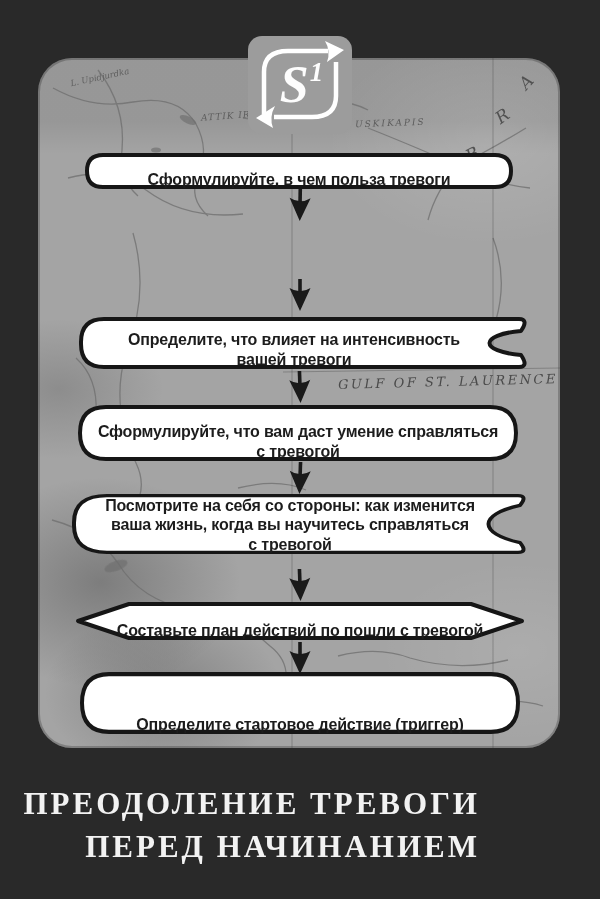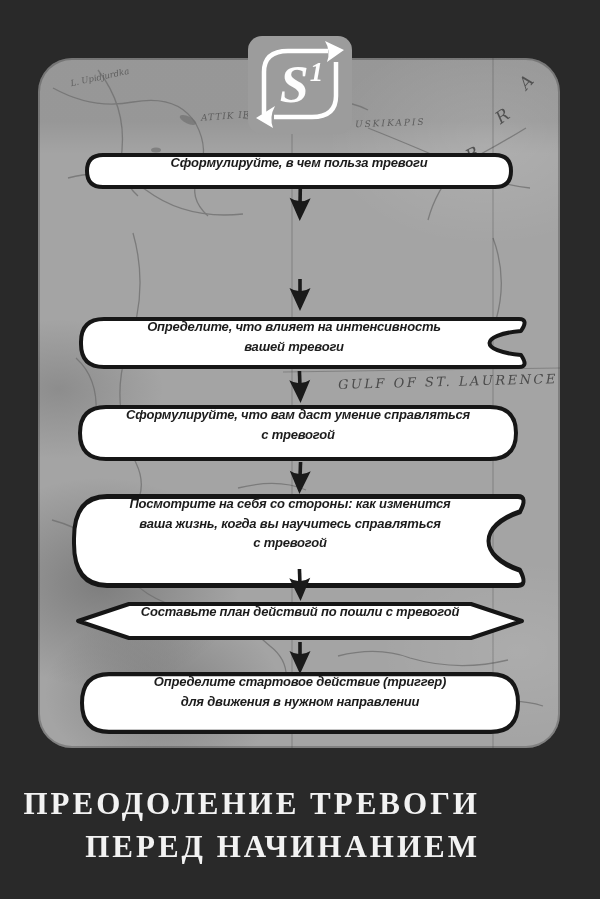--- a/index.html
+++ b/index.html
@@ -25,23 +25,23 @@
   .map-decor{position:absolute;left:0;top:0;width:522px;height:690px;}
   .map-label{
     position:absolute;font-family:"DejaVu Serif","Liberation Serif",serif;
     font-style:italic;color:#515151;white-space:nowrap;user-select:none;
   }
   
   .step{position:absolute;}
   .step svg.shape{position:absolute;left:0;top:0;width:100%;height:100%;overflow:visible;}
   .step-text{
     position:absolute;inset:0;display:flex;flex-direction:column;
-    align-items:center;justify-content:flex-start;
-    font-weight:700;font-size:13px;line-height:19.5px;color:#1c1c1c;
-    text-align:center;letter-spacing:-0.2px;font-style:italic;
+    align-items:center;justify-content:flex-end;
+    font-weight:700;font-size:16px;line-height:19.5px;color:#1c1c1c;
+    text-align:center;letter-spacing:-0.2px;
   }
   .step-text span{white-space:nowrap;}
   .step.concave .step-text{padding-right:30px;padding-left:8px;}
   .arrow{position:absolute;width:26px;height:33px;overflow:visible;}
   
   .badge{position:absolute;left:248px;top:36px;width:104px;height:98px;z-index:5;}
   .badge svg{position:absolute;inset:0;width:100%;height:100%;}
   .badge-label{
     position:absolute;inset:0;display:flex;align-items:center;justify-content:center;
     font-family:"Liberation Serif",serif;font-style:italic;font-weight:700;color:#fdfdfd;
@@ -147,21 +147,21 @@
         <span>с тревогой</span>
       </div>
     </div>
     <svg class="arrow" style="left:249px;top:404px" viewBox="0 0 26 33">
       <g transform="rotate(2 13 16)">
           <path d="M13 0 L13 14" stroke="#1a1a1a" stroke-width="3.6"></path>
           <path d="M2.5 9 Q13 15.5 23.5 9 L13 32 Z" fill="#1a1a1a"></path>
         </g>
     </svg>
 
-    <div class="step concave" style="left:34px;top:436px;width:458px;height:94px">
+    <div class="step concave" style="left:34px;top:436px;width:458px;height:60px">
       <svg class="shape" viewBox="0 0 458 74" preserveAspectRatio="none">
           <path d="M35 2 L446 2 Q456 2 448 14 C406 25.16 406 48.84 448 60 Q456 72 446 72 L35 72 Q2 72 2 39 L2 35 Q2 2 35 2 Z" fill="#ffffff" stroke="#161616" stroke-width="4" stroke-linejoin="round"></path>
         </svg>
       <div class="step-text">
         <span>Посмотрите на себя со стороны: как изменится</span>
         <span>ваша жизнь, когда вы научитесь справляться</span>
         <span>с тревогой</span>
       </div>
     </div>
     <svg class="arrow" style="left:249px;top:511px" viewBox="0 0 26 33">
@@ -185,21 +185,20 @@
           <path d="M2.5 9 Q13 15.5 23.5 9 L13 32 Z" fill="#1a1a1a"></path>
         </g>
     </svg>
 
     <div class="step" style="left:42px;top:614px;width:440px;height:62px">
       <svg class="shape" viewBox="0 0 440 58" preserveAspectRatio="none">
           <path d="M29 2 L411 2 Q438 2 438 29 L438 29 Q438 56 411 56 L29 56 Q2 56 2 29 L2 29 Q2 2 29 2 Z" fill="#ffffff" stroke="#161616" stroke-width="4" stroke-linejoin="round"></path>
         </svg>
       <div class="step-text">
         <span>Определите стартовое действие (триггер)</span>
-        <span>для движения в нужном направлении</span>
       </div>
     </div>
   </div>
 
   <div class="badge">
     <svg viewBox="0 0 104 98">
       <rect x="0" y="0" width="104" height="98" rx="14" fill="#9c9c9c"></rect>
       <g fill="none" stroke="#ffffff" stroke-width="4.5">
         <path d="M16 78 L16 36 Q16 15 40 15 L80 15"></path>
         <path d="M88 26 L88 60 Q88 81 64 81 L26 81"></path>

